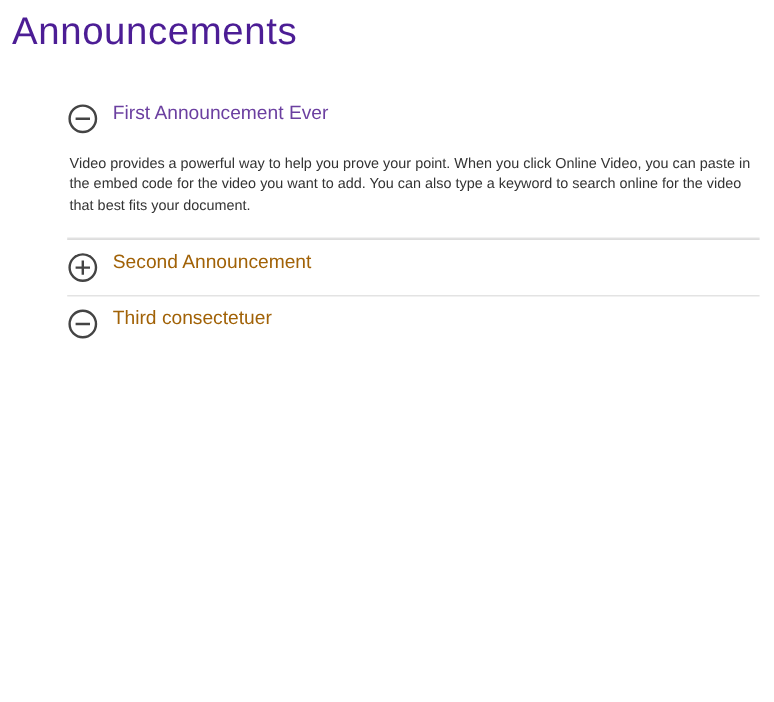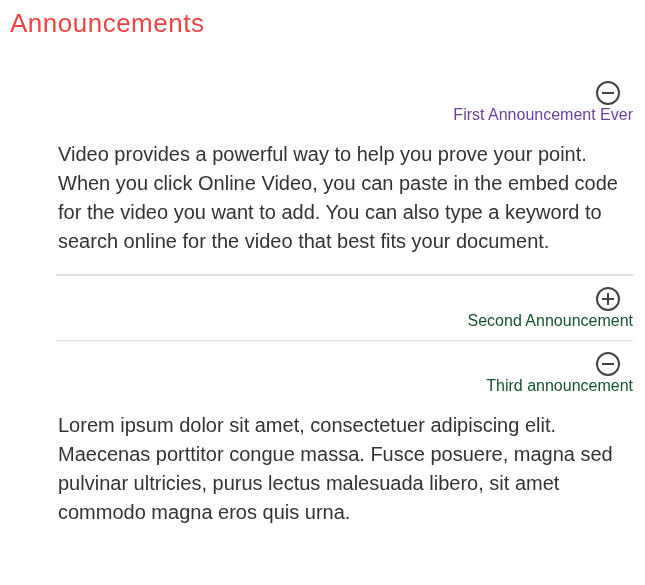--- a/index.html
+++ b/index.html
@@ -9,65 +9,64 @@
     }
     body {
       font-family: "Segoe UI Light", "Segoe UI", Tahoma, sans-serif;
       background: #fff;
       color: #333;
       width: 645px;
       height: 585px;
       overflow: hidden;
     }
     .page-title {
-      font-size: 26px;
+      font-size: 32px;
       font-weight: 200;
-      color: #ef4444;
+      color: #4c1d95;
       padding: 8px 10px 30px 10px;
       letter-spacing: 0.5px;
     }
     .announcements-list {
       padding: 0 12px 0 56px;
     }
     .announcement-item {
       border-top: 1px solid transparent;
     }
     .announcement-item + .announcement-item {
       border-top: 1px solid #ddd;
     }
     .announcement-header {
       display: flex;
-      align-items: flex-end;
+      align-items: flex-start;
       padding: 10px 0;
       cursor: pointer;
-      flex-direction: column;
     }
     .toggle-icon {
       width: 26px;
       height: 26px;
       flex-shrink: 0;
       margin-right: 12px;
     }
     .toggle-icon svg {
       display: block;
     }
     .announcement-title {
       font-family: "Segoe UI", Tahoma, sans-serif;
       font-size: 16px;
       font-weight: 400;
     }
     .announcement-title.visited {
       color: #6b3fa0;
     }
     .announcement-title.unvisited {
-      color: #14532d;
+      color: #a16207;
     }
     .announcement-body {
       font-family: "Segoe UI", Tahoma, sans-serif;
-      font-size: 20px;
+      font-size: 12px;
       font-weight: 400;
       color: #333;
       line-height: 1.45;
       padding: 6px 4px 18px 2px;
     }
     .announcement-body p {
       margin-bottom: 14px;
     }
     .announcement-body p:last-child {
       margin-bottom: 0;
@@ -115,20 +114,19 @@
   </div>
 
   <div class="announcement-item">
     <div class="announcement-header">
       <span class="toggle-icon">
         <svg width="26" height="26" viewBox="0 0 26 26">
           <circle cx="13" cy="13" r="11" fill="none" stroke="#444" stroke-width="2"></circle>
           <line x1="7" y1="13" x2="19" y2="13" stroke="#444" stroke-width="2"></line>
         </svg>
       </span>
-      <span class="announcement-title unvisited">Third announcement</span>
+      <span class="announcement-title unvisited">Third consectetuer</span>
     </div>
     <div class="announcement-body">
-      <p>Lorem ipsum dolor sit amet, consectetuer adipiscing elit. Maecenas porttitor congue massa. Fusce posuere, magna sed pulvinar ultricies, purus lectus malesuada libero, sit amet commodo magna eros quis urna.</p>
     </div>
   </div>
 
 </div>
 
 </body></html>

